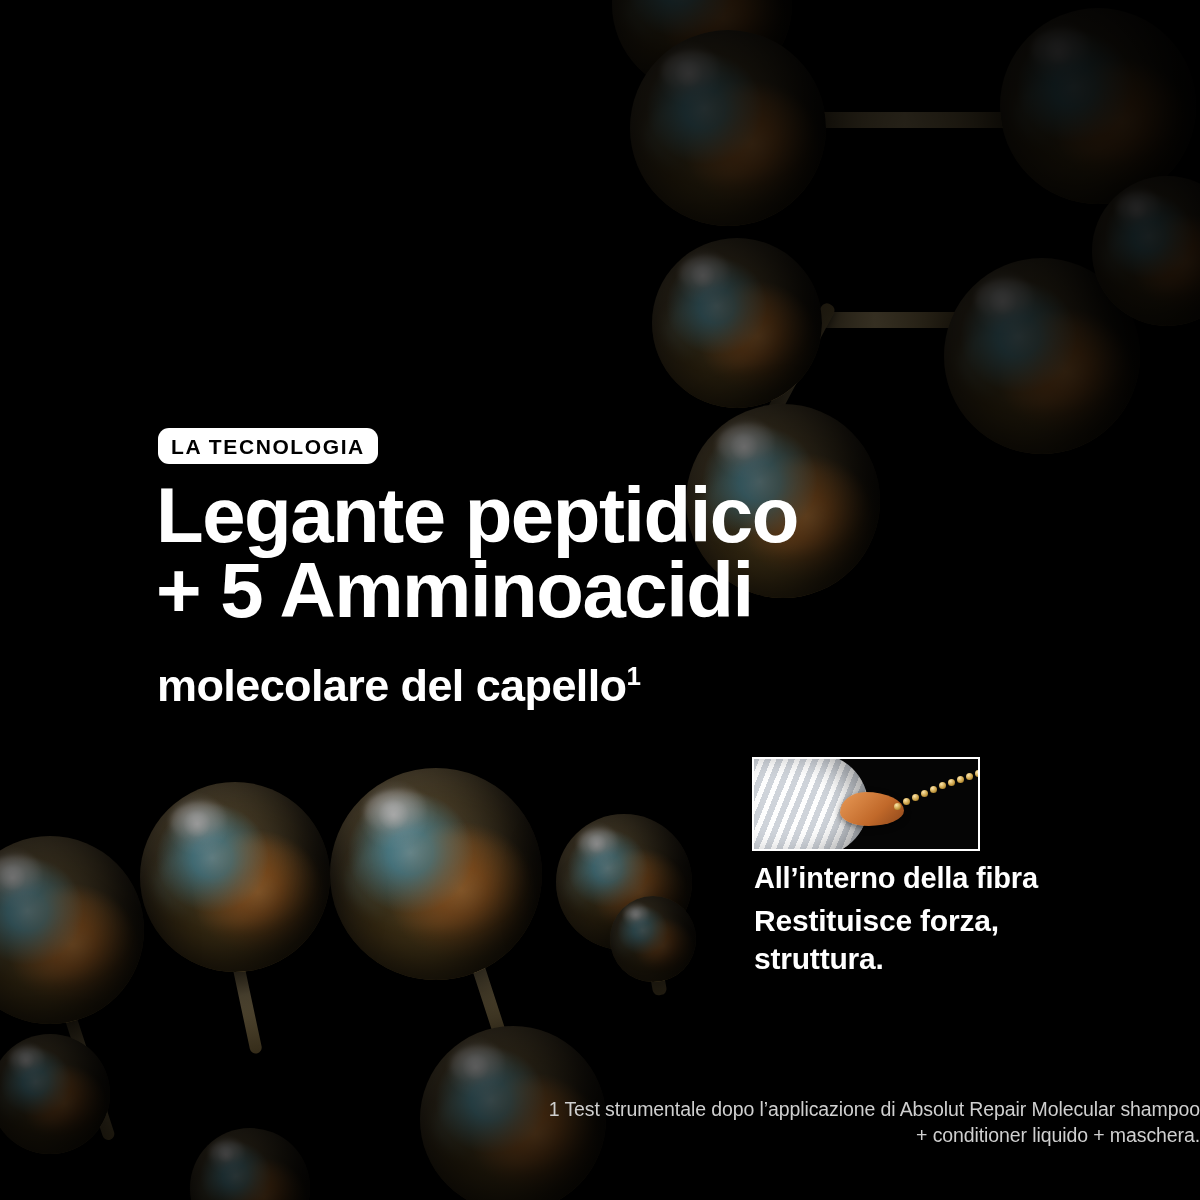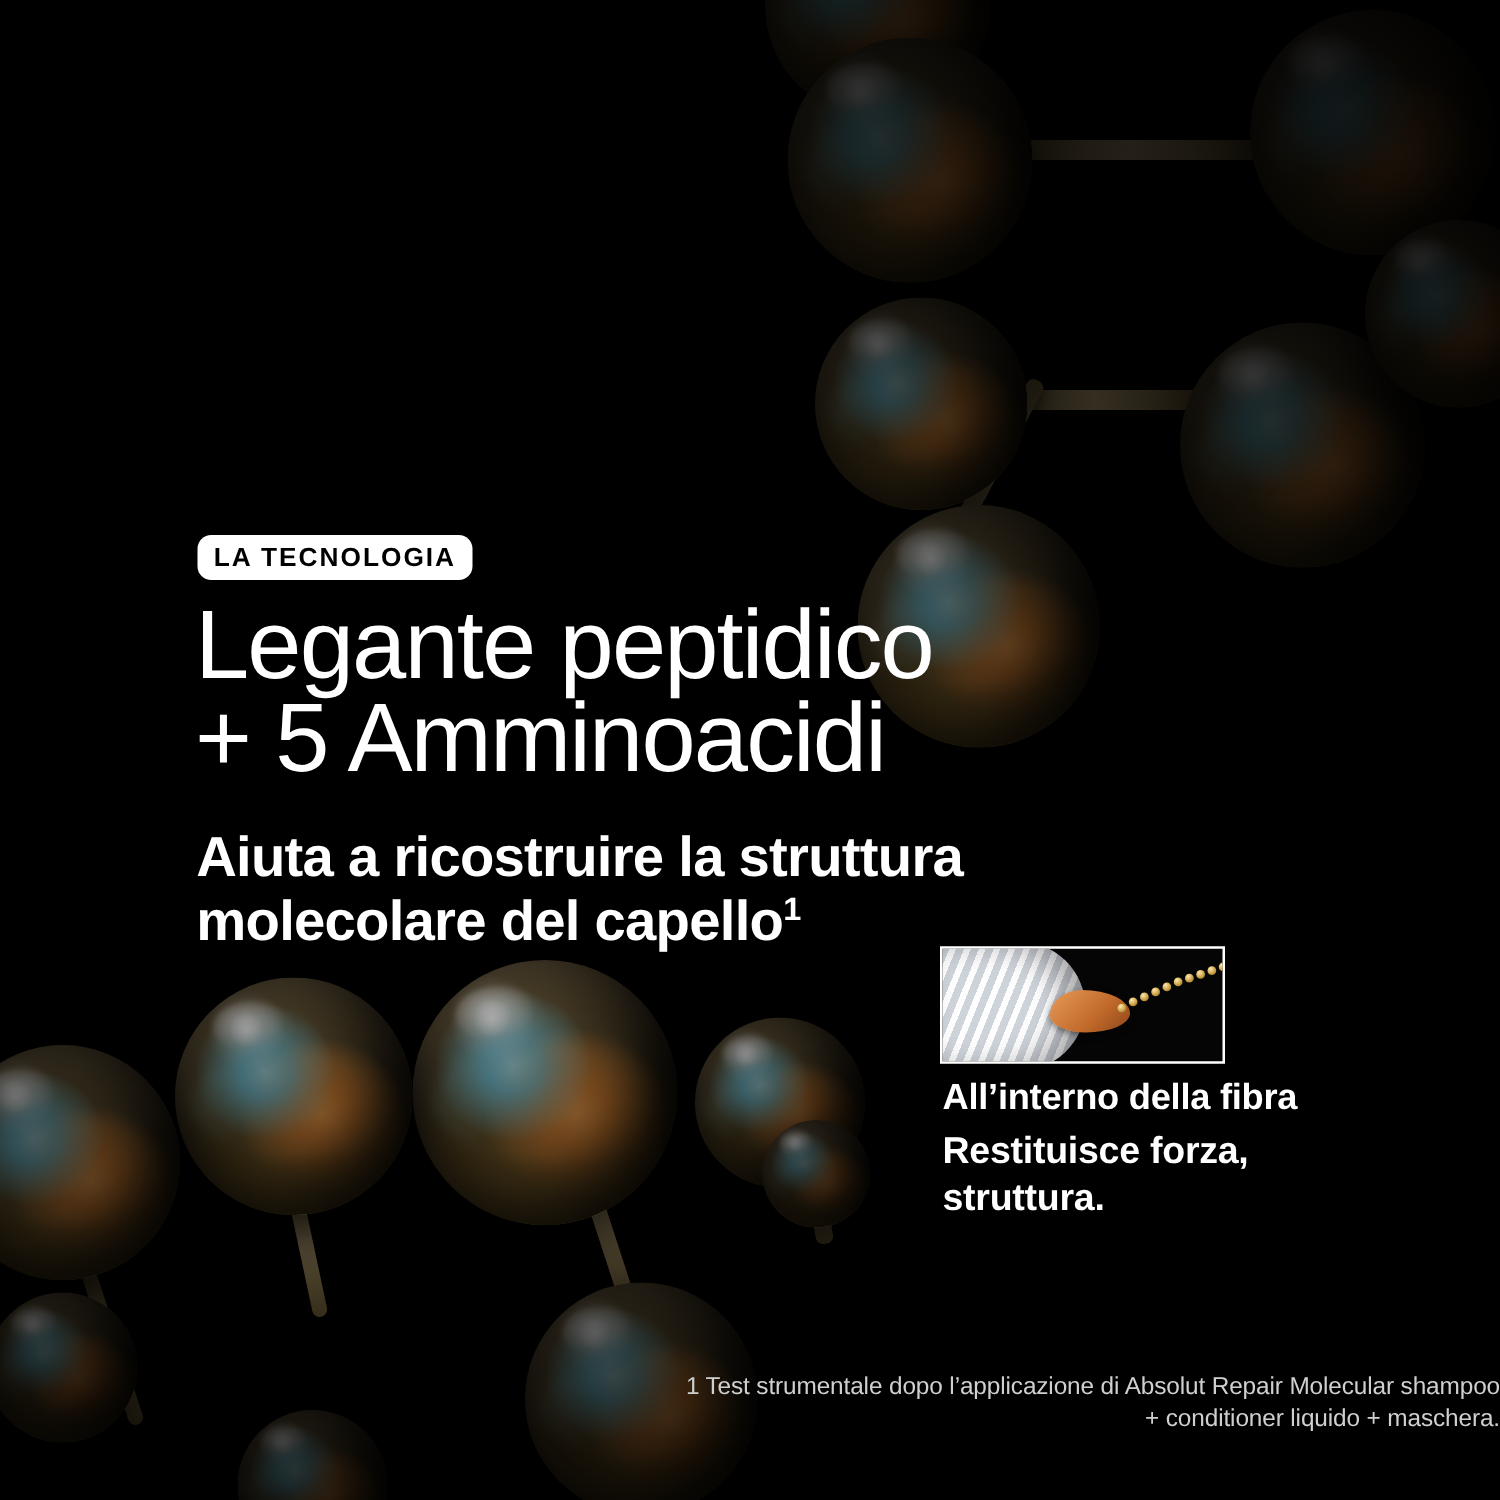--- a/index.html
+++ b/index.html
@@ -89,21 +89,21 @@
     line-height: 1;
     border-radius: 11px;
   }
   .headline {
     position: absolute;
     left: 156px;
     top: 478px;
     width: 900px;
     color: #ffffff;
     font-size: 78px;
-    font-weight: normal;
+    font-weight: bold;
     line-height: 0.96;
     letter-spacing: -1.5px;
   }
   .subhead {
     position: absolute;
     left: 157px;
     top: 660px;
     width: 820px;
     color: #ffffff;
     font-size: 45px;
@@ -236,21 +236,20 @@
   </div>
 
   <div class="eyebrow">LA TECNOLOGIA</div>
 
   <div class="headline">
     <div>Legante peptidico</div>
     <div>+ 5 Amminoacidi</div>
   </div>
 
   <div class="subhead">
-    <div>Aiuta a ricostruire la struttura</div>
     <div>
       <span>molecolare del capello</span><span class="sup">1</span>
     </div>
   </div>
 
   <div class="inset">
     <div class="fiber-body"></div>
     <div class="fiber-tip"></div>
     <div class="chain">
       <i style="left:0px;  top:36px;"></i>

